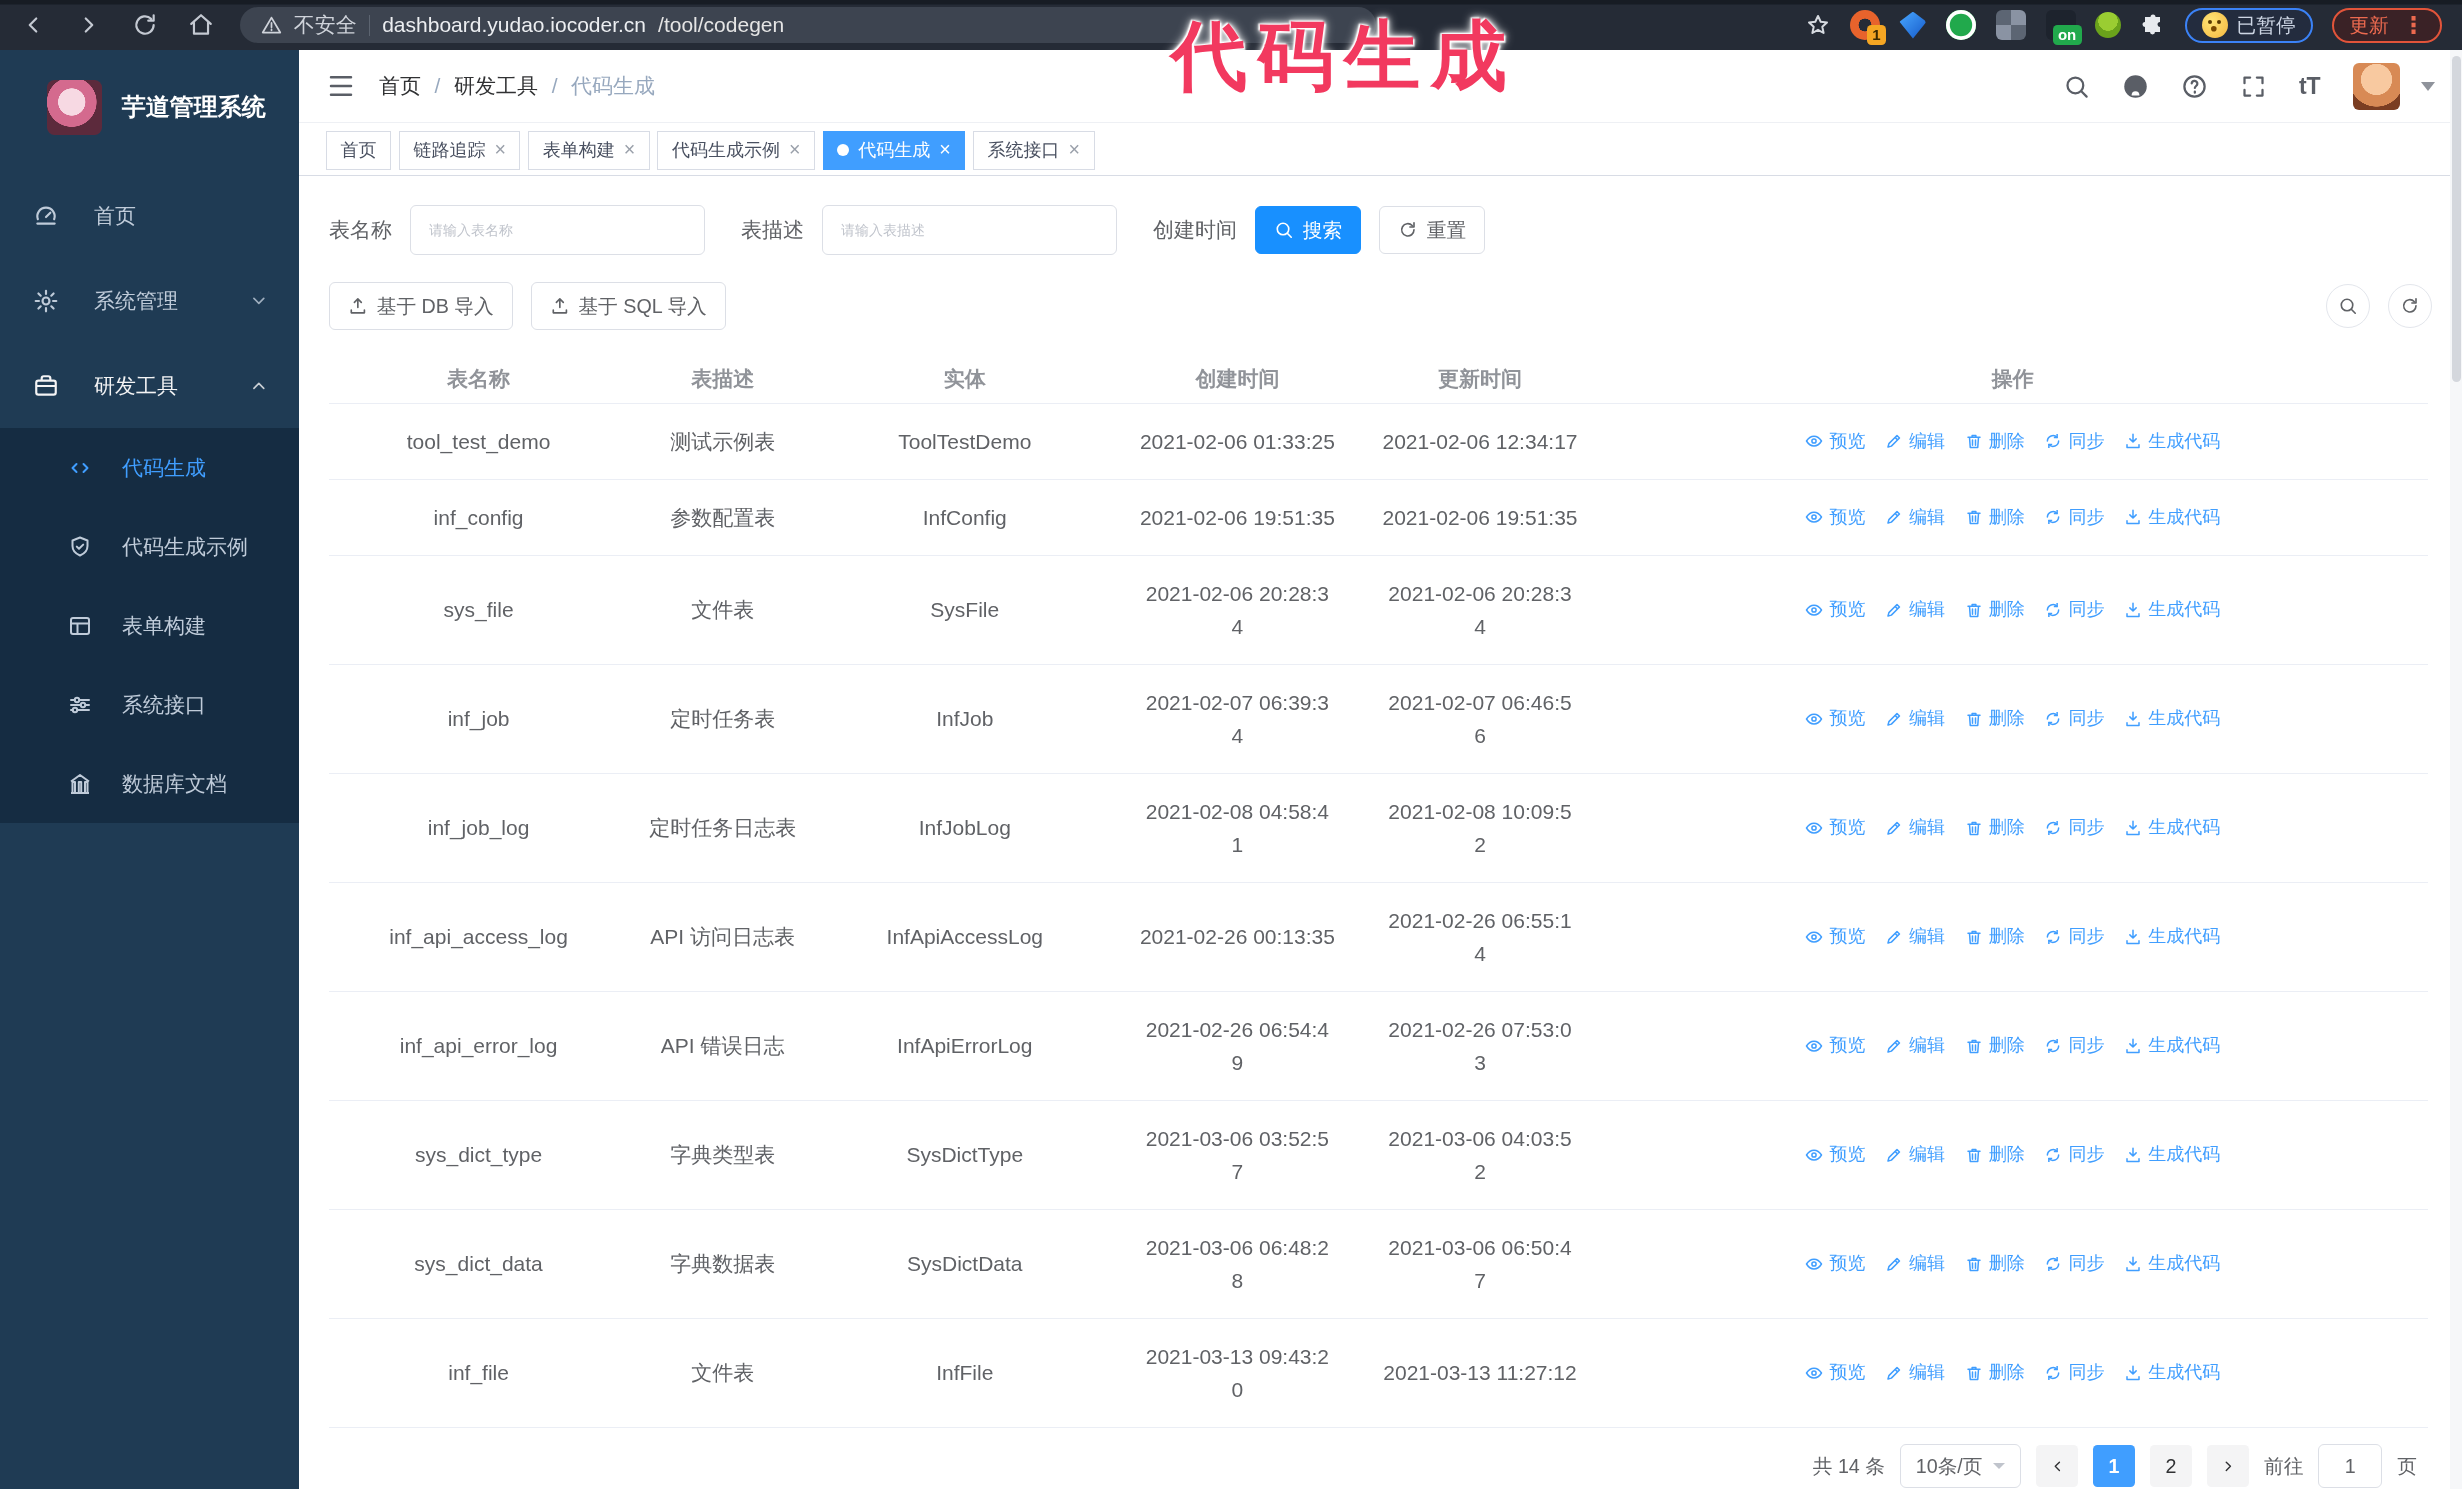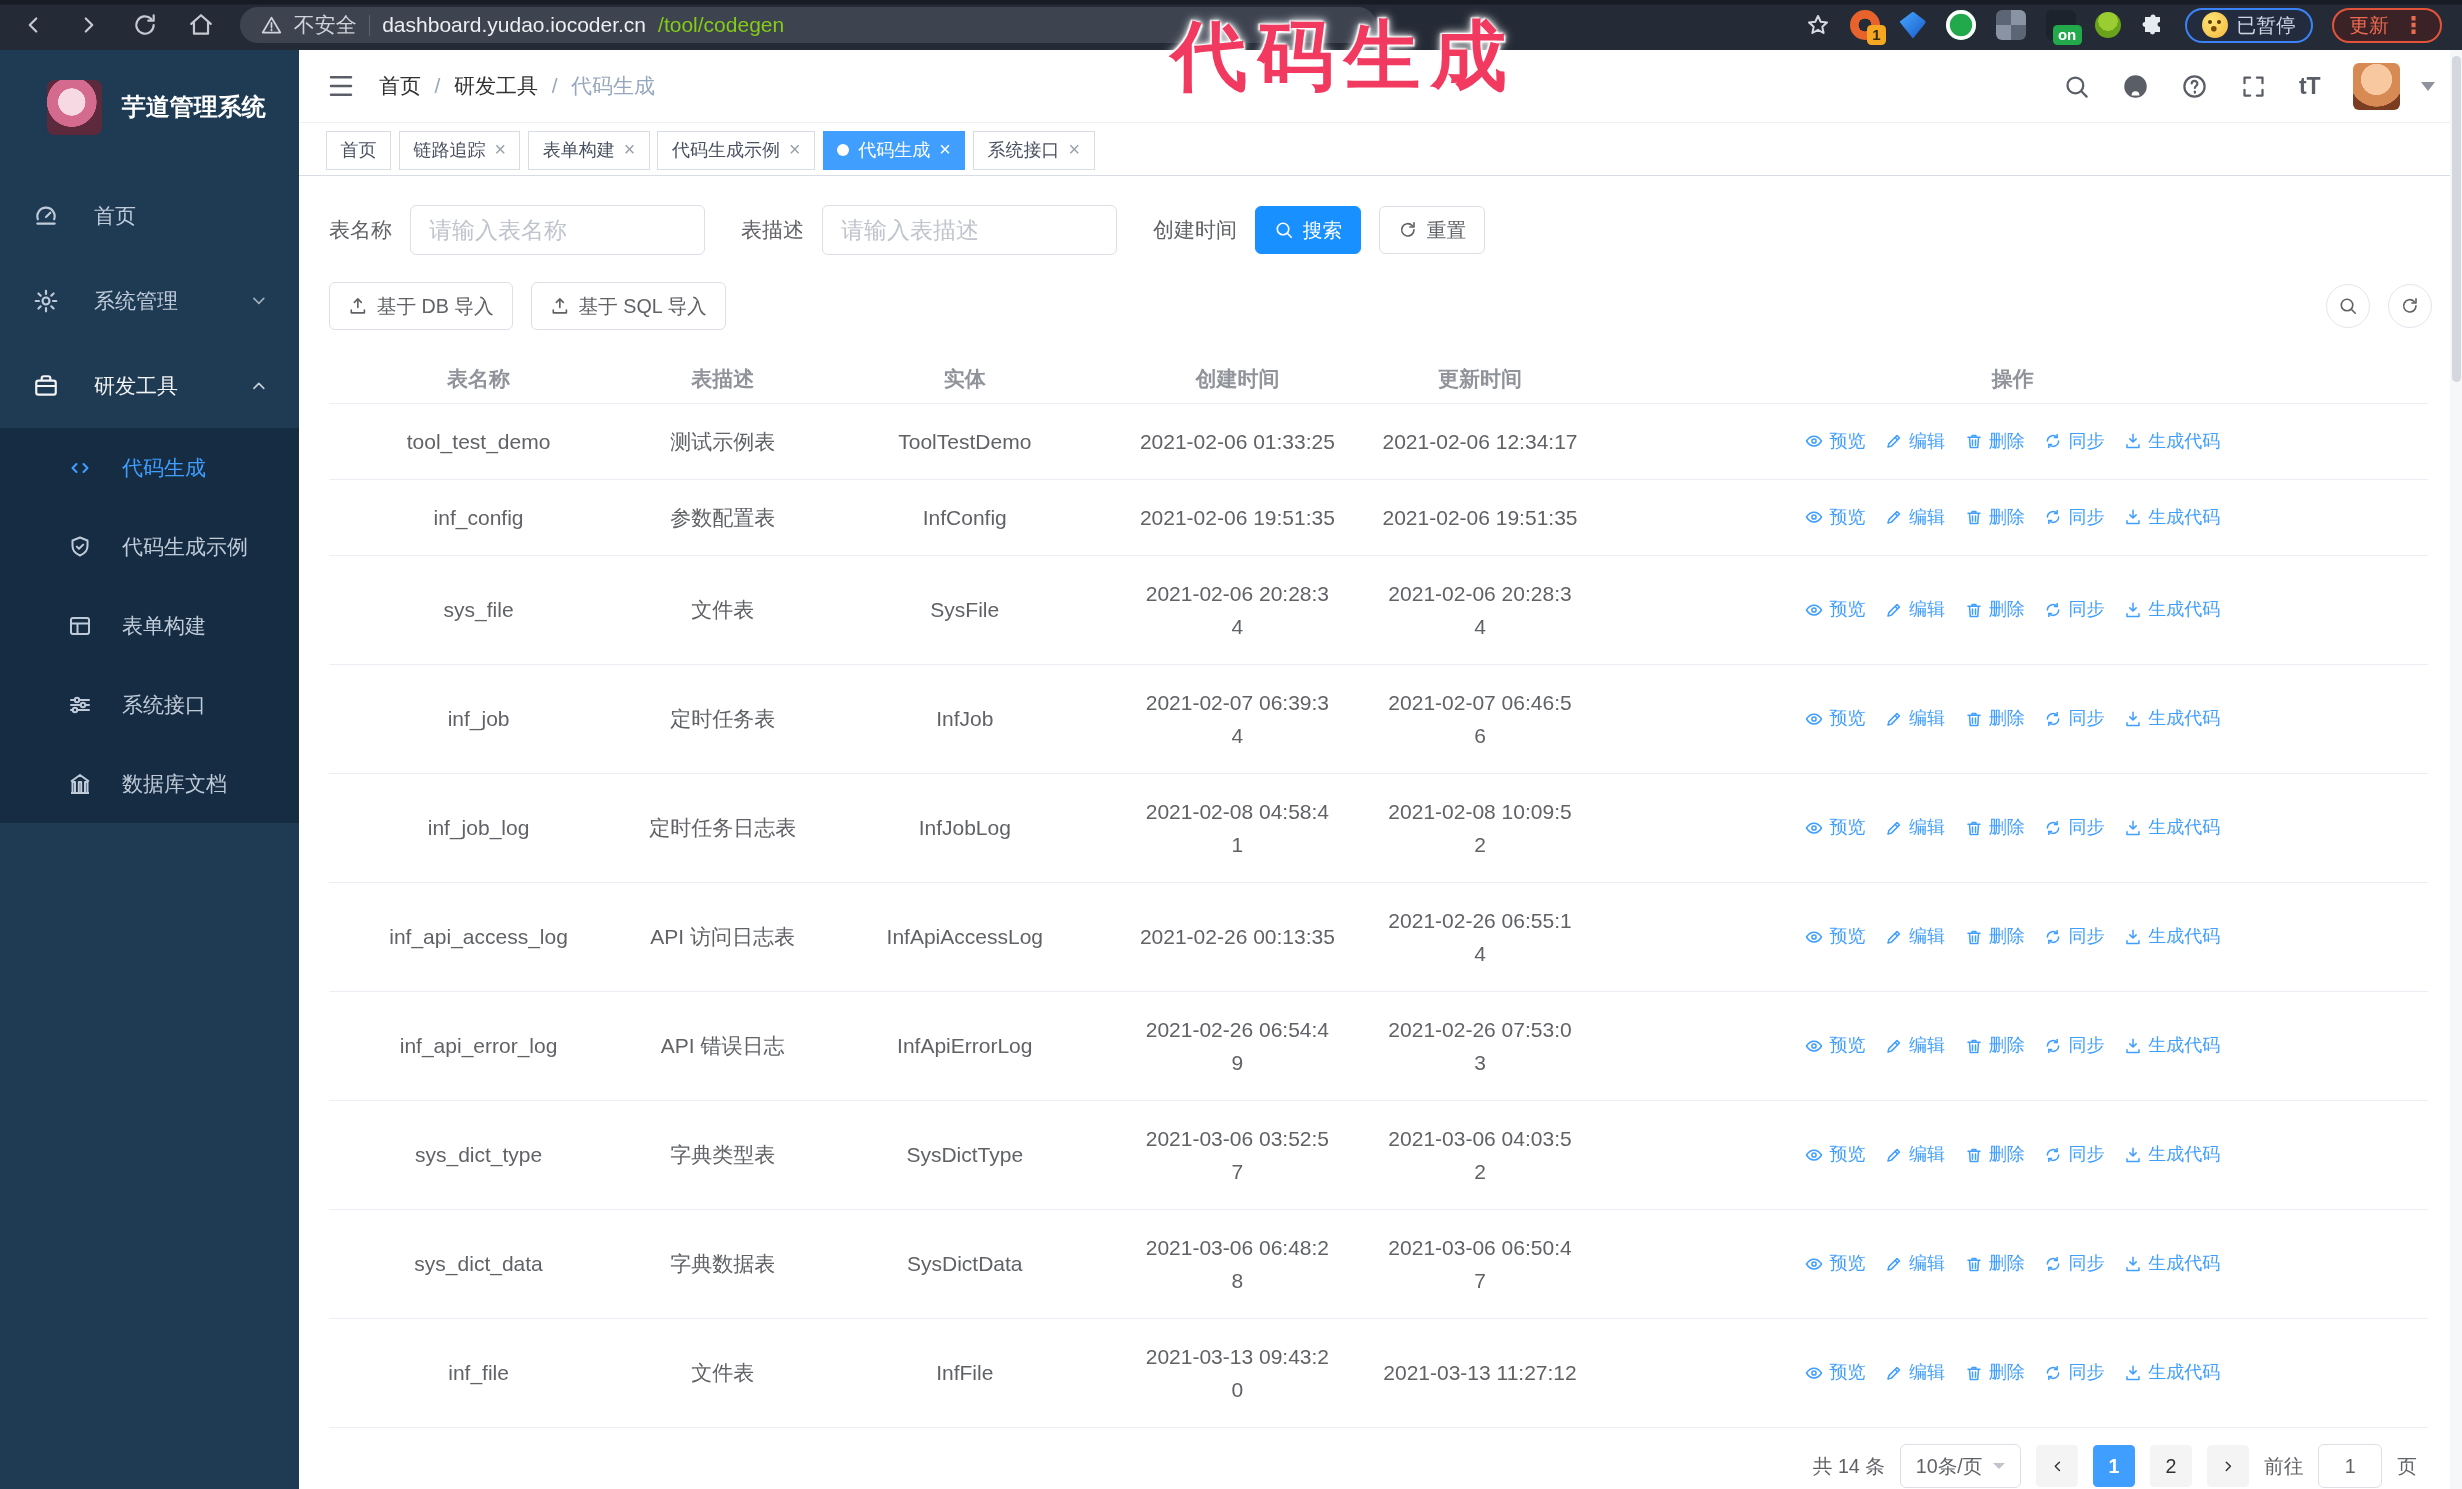--- a/index.html
+++ b/index.html
@@ -11,21 +11,21 @@
   .browser { position:absolute; left:0; top:0; width:2462px; height:50px;
     background:#252b36; display:flex; align-items:center; padding:0 19.7px;
     box-shadow:inset 0 4.5px 0 #171c24; }
   .bnav { display:flex; align-items:center; gap:30px; color:#c4c9d2; margin-right:26px; }
   .bnav .ic { width:26px; height:26px; }
   .urlpill { flex:0 0 1136px; height:36px; background:#3d4450; border-radius:19.7px;
     display:flex; align-items:center; padding:0 21px; color:#cfd3da; font-size:21px; gap:12px; }
   .urlpill .ic { width:21px; height:21px; }
   .url-div { width:1.5px; height:21px; background:#5c6470; }
   .host { color:#eceef1; }
-  .path { color:#84cc16; }
+  .path { color:#e5e5e5; }
   .bright { margin-left:auto; display:flex; align-items:center; gap:19.7px; color:#d6dae0; }
   .bright .ic { width:24px; height:24px; }
   .extdot { width:30px; height:30px; border-radius:50%; position:relative; flex:0 0 auto; }
   .extbadge { position:absolute; right:-6px; bottom:-4.5px; background:#f5a623; color:#3a2a00;
     font-size:15px; line-height:1; padding:2.3px 5.3px; border-radius:4.5px; font-weight:700; }
   .extbadge.green { background:#21a94c; color:#fff; }
   .pill { height:35px; border-radius:17.4px; display:flex; align-items:center; gap:9px;
     padding:4px 15px; font-size:19.7px; }
   .pill.paused { border:2.3px solid #3b82f6; background:#232c3e; color:#cdd6e4; }
   .pill.update { border:2.3px solid #e2543a; background:#3a2226; color:#ec6a4f; gap:13.6px; }
@@ -86,21 +86,21 @@
   .tag.active { background:#409eff; border-color:#409eff; color:#fff; }
   .tag.active .x { color:#fff; }
   .tagdot { width:12px; height:12px; border-radius:50%; background:#fff; }
 
   
   .content { flex:1; padding:29px 30px 0 30px; position:relative; }
   .filters { display:flex; align-items:center; gap:18px; font-size:21px; color:#606266; }
   .flabel { margin-left:18px; }
   .flabel:first-child { margin-left:0; }
   .finput { height:50px; border:1.5px solid #dcdfe6; border-radius:6px; padding:0 18px;
-    font-size:23px; color:#606266; width:295px; outline:none; background:#fff; }
+    font-size:14px; color:#606266; width:295px; outline:none; background:#fff; }
   .finput::placeholder { color:#c0c4cc; }
   .daterange { width:349px; height:50px; border:1.5px solid #dcdfe6; border-radius:6px;
     display:flex; align-items:center; gap:13.6px; padding:0 15px; color:#c0c4cc; font-size:19.7px; }
   .daterange .ic { width:21px; height:21px; color:#c0c4cc; }
   .dr-sep { color:#7a7f87; }
   .btn { height:48px; border-radius:6px; border:1.5px solid #dcdfe6; background:#fff;
     display:inline-flex; align-items:center; gap:9px; padding:16px 18px; font-size:19.7px;
     color:#606266; cursor:pointer; }
   .btn .ic { width:19.7px; height:19.7px; }
   .btn.primary { background:#1890ff; border-color:#1890ff; color:#fff; }

